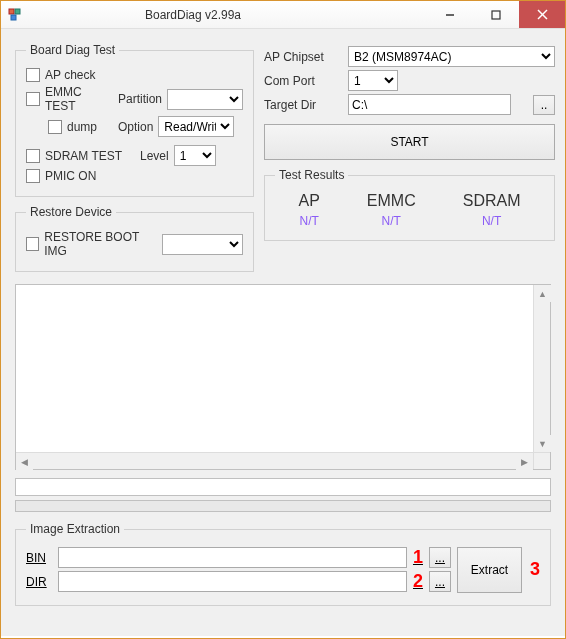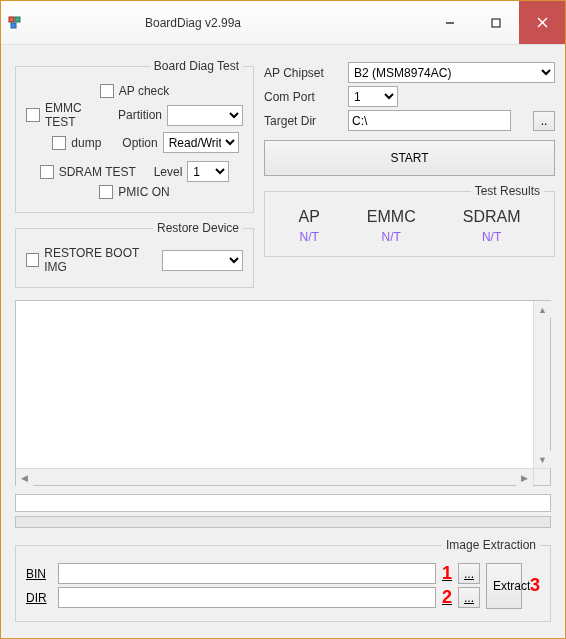--- a/index.html
+++ b/index.html
@@ -6,21 +6,21 @@
 body {
   font-family: "Segoe UI", Tahoma, sans-serif;
   font-size: 12px;
   background: #fff;
   width: 566px;
   height: 639px;
   border: 1px solid #d89430;
   overflow: hidden;
 }
 .titlebar {
-  height: 44px;
+  height: 28px;
   background: linear-gradient(#fff, #f5f5f5);
   border-bottom: 1px solid #e0e0e0;
   display: flex;
   align-items: center;
   padding-left: 6px;
 }
 .titlebar .app-icon {
   width: 16px; height: 16px; margin-right: 6px;
   display: flex; align-items: center; justify-content: center;
 }
@@ -48,26 +48,25 @@
 fieldset {
   border: 1px solid #d0d0d0;
   padding: 8px 10px 10px 10px;
   margin-bottom: 8px;
   background: #f0f0f0;
 }
 legend {
   font-size: 12px;
   color: #333;
   padding: 0 4px;
-  text-align: right;
 }
 .top-row { display: flex; gap: 10px; }
 .left-col { width: 250px; }
 .right-col { flex: 1; }
-.chk-row { display: flex; align-items: center; margin: 3px 0; gap: 5px; justify-content: center; }
+.chk-row { display: flex; align-items: center; margin: 3px 0; gap: 5px; }
 .chk {
   width: 14px; height: 14px;
   border: 1px solid #888;
   background: #fff;
   display: inline-block;
 }
 label { color: #333; }
 select, input[type="text"] {
   font-family: inherit;
   font-size: 12px;
@@ -131,21 +130,21 @@
 .image-ext-row { display:flex; align-items:center; gap:6px; margin: 3px 0; }
 .image-ext-row .lbl { width: 26px; }
 .red-num {
   color: #ff0000;
   font-weight: bold;
   font-size: 18px;
   font-family: Arial, sans-serif;
 }
 .red-num.r3 { margin-left: 2px; }
 .browse-btn { width:22px; height:21px; padding:0; }
-.extract-btn { height: 46px; width: 36px; }
+.extract-btn { height: 46px; width: 65px; }
 </style>
 </head>
 <body>
 
 <div class="titlebar">
   <span class="app-icon">
     <svg width="14" height="14" viewBox="0 0 14 14">
         <rect x="1" y="1" width="5" height="5" fill="#d64" stroke="#a22"></rect>
         <rect x="7" y="1" width="5" height="5" fill="#4a8" stroke="#276"></rect>
         <rect x="3" y="7" width="5" height="5" fill="#48d" stroke="#26a"></rect>

